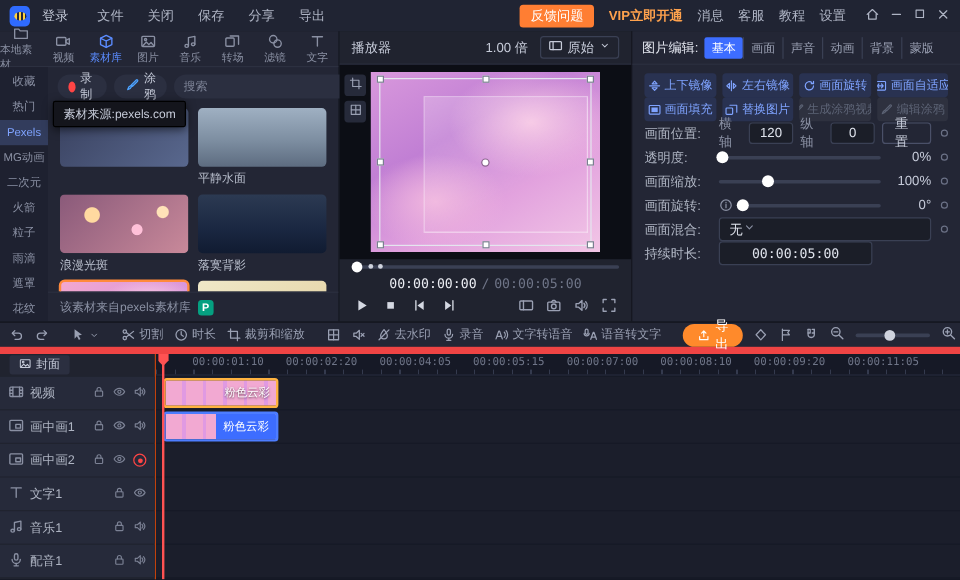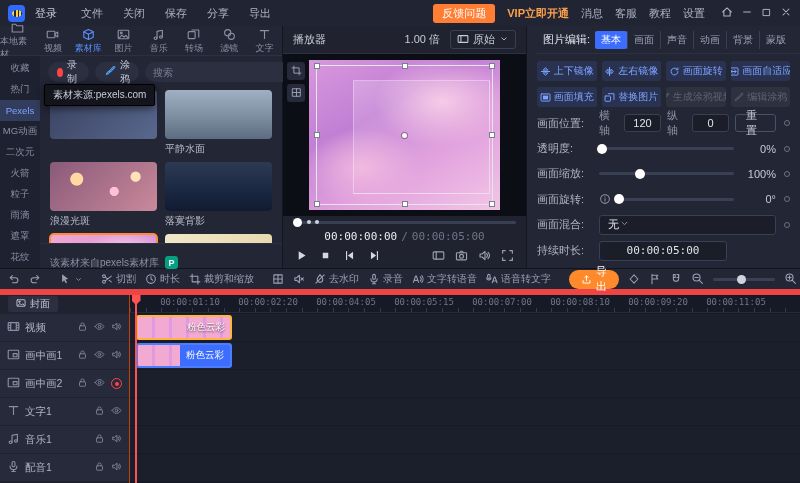--- a/index.html
+++ b/index.html
@@ -50,21 +50,21 @@
   .thumb { height:49px; border-radius:4px; }
   .media-item.selected .thumb { outline:2px solid #ff8a3c; outline-offset:-1px; }
   .media-label { font-size:10px; color:#b9bfcd; white-space:nowrap; overflow:hidden; }
   .th-dim   { background:linear-gradient(135deg,#39415f,#59688e); }
   .th-water { background:linear-gradient(180deg,#9fb0c2 0%,#7d8ea1 55%,#5d6c80 100%); }
   .th-bokeh { background:radial-gradient(circle at 25% 35%, #ffd9a0 0 7%, transparent 8%),radial-gradient(circle at 60% 60%, #ffc0d8 0 6%, transparent 7%),radial-gradient(circle at 80% 30%, #ffe2b8 0 5%, transparent 6%),linear-gradient(135deg,#8a5a7a,#c9899a); }
   .th-rain  { background:linear-gradient(180deg,#2c3a52 0%,#1a2741 60%,#101b31 100%); }
   .th-pink  { background:radial-gradient(60% 55% at 70% 30%,#f9cbe6 0%,transparent 60%),linear-gradient(135deg,#f3a8cf,#cf8fe0); }
   .th-paper { background:linear-gradient(135deg,#efe8c8,#e5d4a6); }
   .tooltip { position:absolute; top:28px; left:4px; z-index:5; background:#14151c; border:1px solid #000; color:#c6cbd9; padding:3px 8px; font-size:10px; border-radius:2px; box-shadow:0 2px 8px rgba(0,0,0,.6); }
-  .lib-footer { height:22px; flex:0 0 auto; display:flex; gap:6px; padding:12px 10px; color:#8a90a3; font-size:10px; border-top:1px solid #2c3040; }
+  .lib-footer { height:22px; flex:0 0 auto; display:flex; align-items:center; gap:6px; padding:12px 10px; color:#8a90a3; font-size:10px; border-top:1px solid #2c3040; }
   .p-badge { width:13px; height:13px; border-radius:3px; background:#05a081; color:#fff; display:flex; align-items:center; justify-content:center; font-size:9px; font-weight:bold; }
 
   
   .player { flex:1; min-width:0; background:#20232f; border-right:1px solid #14161f; display:flex; flex-direction:column; }
   .player-header { height:28px; flex:0 0 auto; display:flex; align-items:center; gap:10px; padding:0 10px; border-bottom:1px solid #2c3040; }
   .speed { display:flex; align-items:center; gap:3px; margin-left:auto; color:#c6cbd9; }
   .size-dd { display:flex; align-items:center; gap:4px; border:1px solid #3a4054; border-radius:3px; padding:1px 6px; color:#c6cbd9; }
   .preview-wrap { flex:1; position:relative; background:#0c0e15; overflow:hidden; }
   .side-tools { position:absolute; left:4px; top:8px; display:flex; flex-direction:column; gap:4px; z-index:4; }
   .side-tool { width:18px; height:18px; background:#262a3a; border-radius:3px; display:flex; align-items:center; justify-content:center; color:#9aa0b3; }
@@ -89,28 +89,28 @@
   .timecode-row { height:16px; flex:0 0 auto; display:flex; align-items:center; justify-content:center; gap:4px; font-family:"DejaVu Sans Mono",monospace; }
   .tc-current { color:#eceef4; }
   .tc-sep,.tc-total { color:#6f7588; }
   .controls-row { height:24px; flex:0 0 auto; display:flex; align-items:center; gap:12px; padding:0 12px; }
   .transport { display:flex; align-items:center; gap:12px; color:#d4d8e2; }
   .transport .ic { width:13px; height:13px; }
   .utils { margin-left:auto; display:flex; align-items:center; gap:10px; color:#9aa0b3; }
   .utils .ic { width:13px; height:13px; }
 
   
-  .right-panel { width:273px; flex:0 0 auto; background:#232635; display:flex; flex-direction:column;align-items:flex-end; }
+  .right-panel { width:273px; flex:0 0 auto; background:#232635; display:flex; flex-direction:column; }
   .rp-header { height:28px; flex:0 0 auto; display:flex; align-items:center; gap:5px; padding:0 8px; border-bottom:1px solid #2c3040; }
   .rp-title { color:#e2e5ee; white-space:nowrap; }
   .rp-tabs { display:flex; align-items:center; }
   .rp-tab { padding:2px 6px; color:#9aa0b3; font-size:10px; border-left:1px solid #3a4054; white-space:nowrap; }
   .rp-tab:first-child { border-left:none; }
   .rp-tab.active { background:#3d6dff; color:#fff; border-radius:2px; border-left:none; }
-  .rp-body { flex:1; min-height:0; padding:7px 10px; display:flex; flex-direction:column; gap:6px; overflow:hidden; }
+  .rp-body { flex:1; min-height:0; padding:7px 10px; display:flex; flex-direction:column; overflow:hidden; }
   .btn-row { display:flex; gap:5px; }
   .mini-btn { flex:1; height:20px; display:flex; align-items:center; justify-content:center; gap:3px; background:rgba(77,125,255,.14); color:#7fa3ff; border-radius:3px; font-size:10px; white-space:nowrap; overflow:hidden; }
   .mini-btn .ic { width:11px; height:11px; }
   .mini-btn.disabled { background:rgba(255,255,255,.05); color:#5c6375; }
   .ctl-row { display:flex; align-items:center; height:20px; gap:6px; }
   .ctl-label { width:56px; flex:0 0 auto; color:#aeb4c2; white-space:nowrap; }
   .sub-label { color:#8a90a3; }
   .num-input { width:42px; height:18px; background:#1b1e28; border:1px solid #3a4054; border-radius:3px; color:#dfe3ec; display:flex; align-items:center; justify-content:center; }
   .reset-btn { margin-left:auto; height:18px; padding:0 10px; border:1px solid #4a5068; border-radius:3px; color:#c6cbd9; display:flex; align-items:center; }
   .slider { flex:1; height:3px; background:#3a4054; border-radius:2px; position:relative; }

